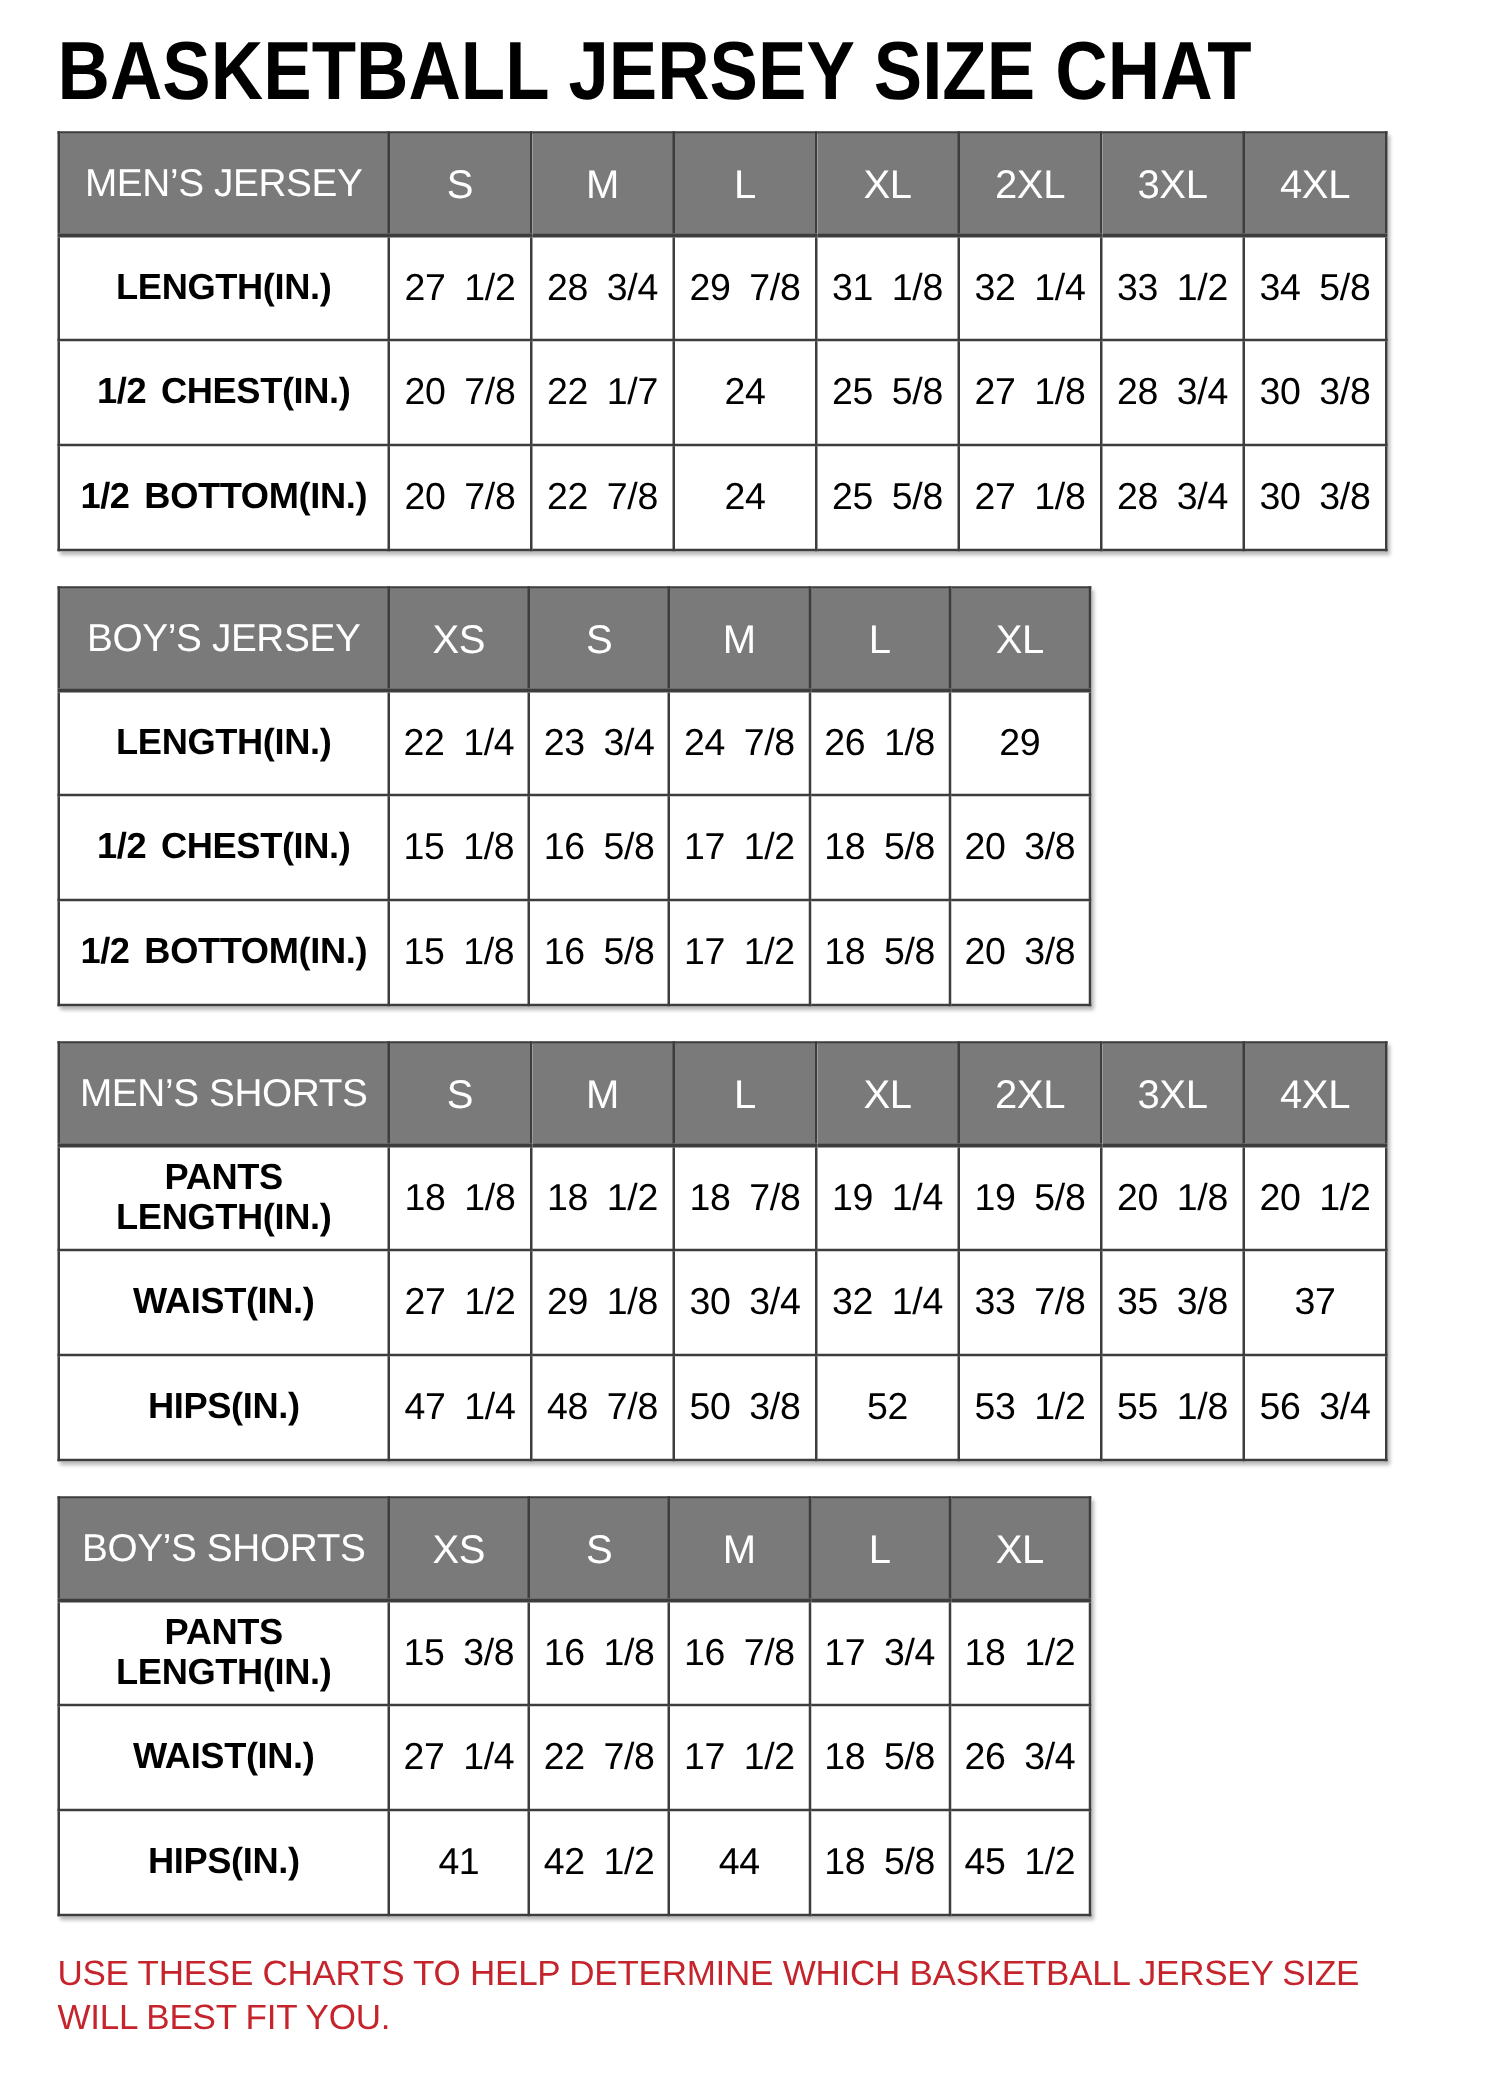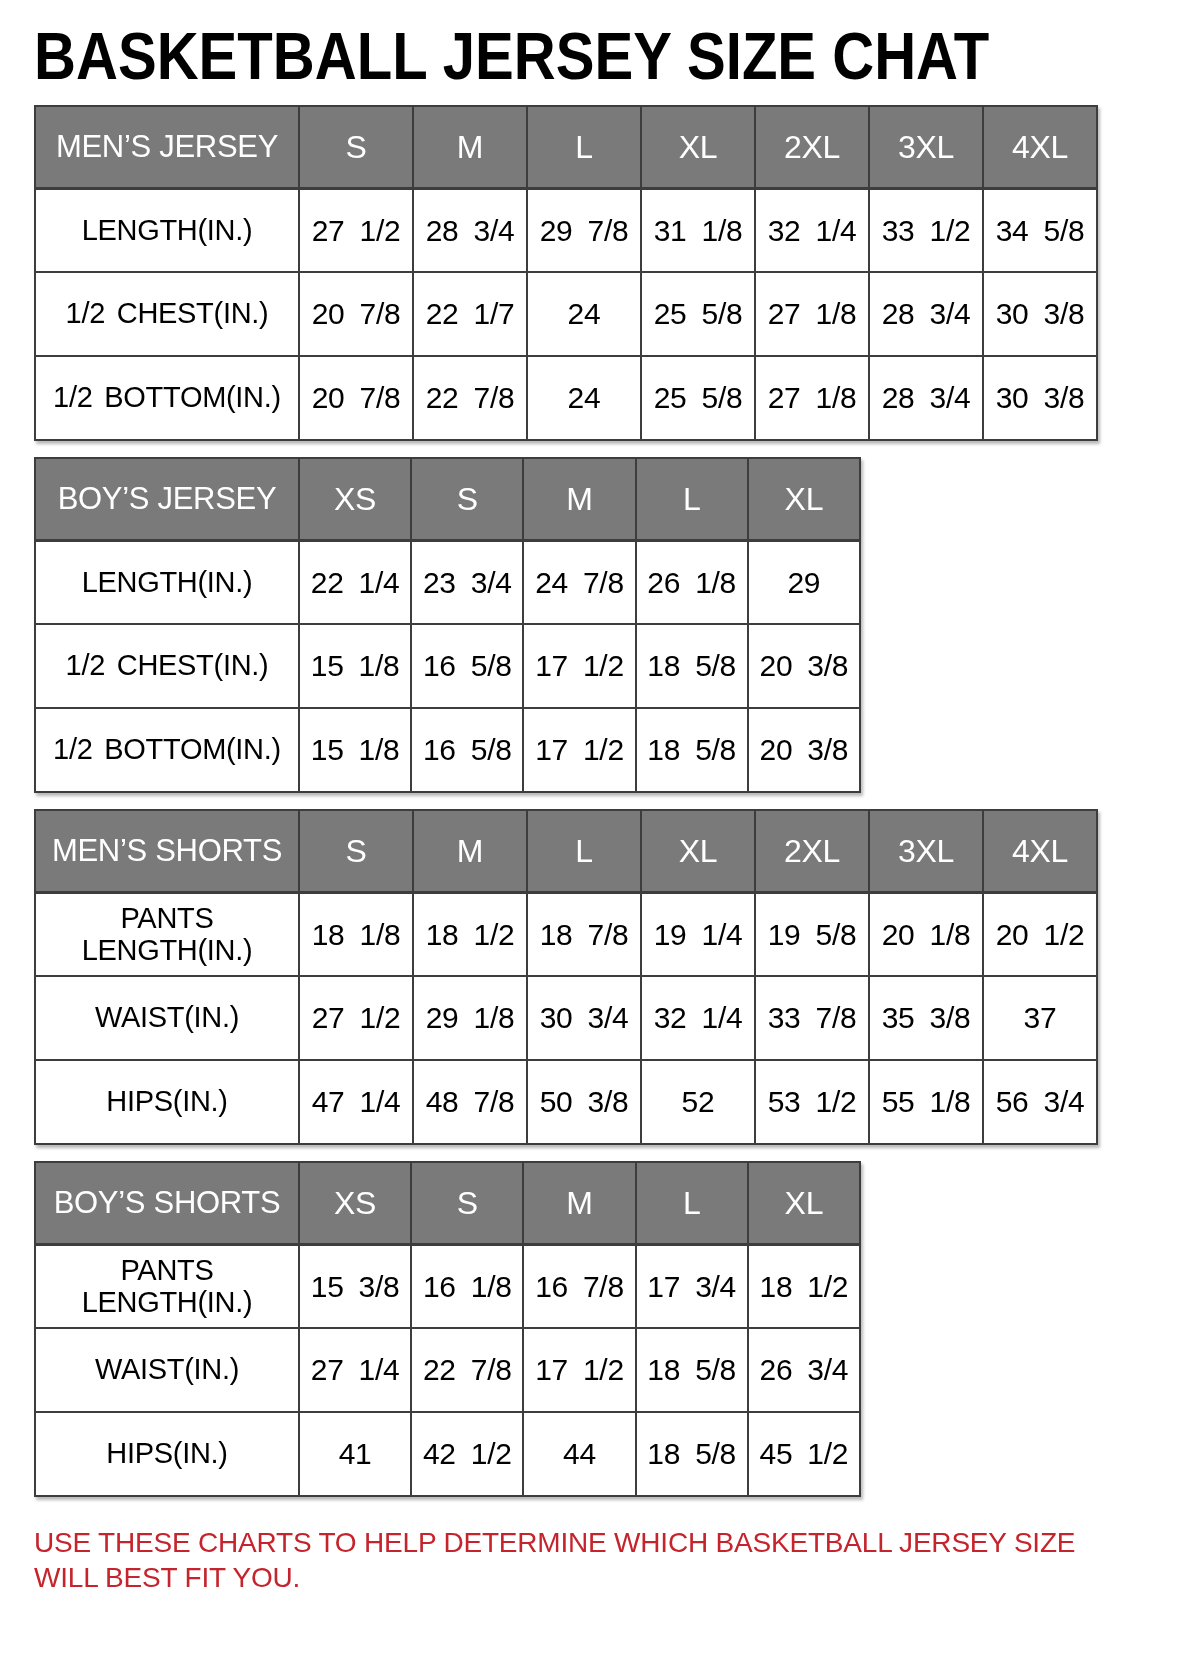--- a/index.html
+++ b/index.html
@@ -5,53 +5,53 @@
   :root{
     --header-bg:#7a7a7a;
     --header-text:#ffffff;
     --note-red:#c5242c;
     --border:#3d3d3d;
     --body-text:#000000;
   }
   *{box-sizing:border-box;}
   html,body{margin:0;padding:0;background:#ffffff;}
   body{font-family:"Liberation Sans", sans-serif;color:var(--body-text);}
-  .page{width:1155px;min-height:1679px;padding:18px 34px 30px;}
+  .page{width:1155px;min-height:1679px;padding:18px 46px 30px;}
   .page-title{
     font-size:66px;font-weight:bold;line-height:1.05;margin:4px 0 14px;
     white-space:nowrap;letter-spacing:0px;
     transform:scaleX(0.88);transform-origin:left center;
   }
   .note{
     color:var(--note-red);
     font-size:24px;line-height:1.25;font-weight:normal;
     letter-spacing:-0.2px;margin:0 0 16px;max-width:850px;
   }
   .note.bottom{margin:28px 0 0;max-width:none;font-size:28px;}
   table.size-table{
     border-collapse:collapse;table-layout:fixed;
-    margin:0 0 16px;background:#ffffff;
+    margin:0 0 28px;background:#ffffff;
     box-shadow:2px 3px 3px rgba(0,0,0,0.28);
   }
   table.size-table.wide{width:1064px;}
   table.size-table.narrow{width:827px;}
   .size-table th,.size-table td{
     border:2px solid var(--border);
     text-align:center;vertical-align:middle;
     letter-spacing:-0.3px;overflow:hidden;
   }
   .size-table thead th{
     background:var(--header-bg);color:var(--header-text);
     font-size:32px;font-weight:normal;height:82px;
     border-bottom:3px solid var(--border);
   }
   .size-table thead th.table-title-cell{font-size:31px;}
   .size-table td{height:84px;font-size:30px;word-spacing:7px;}
   .size-table td.row-label-cell{
-    font-weight:normal;font-size:29px;line-height:1.1;
+    font-weight:bold;font-size:29px;line-height:1.1;
     word-spacing:4px;padding:0 8px;text-align:center;
   }
 </style>
 </head>
 <body>
 
 <div class="page">
   <h1 class="page-title">BASKETBALL JERSEY SIZE CHAT</h1>
   <div id="tables">
       <table class="size-table wide">

